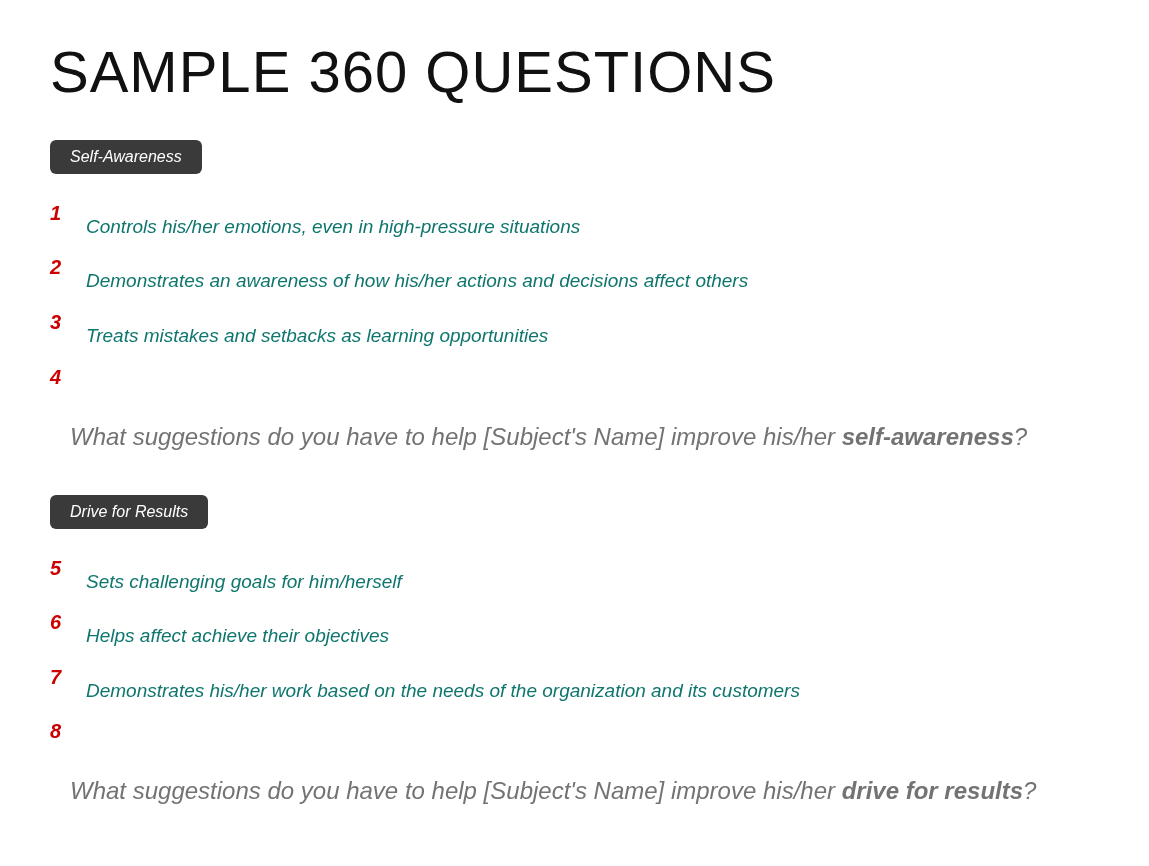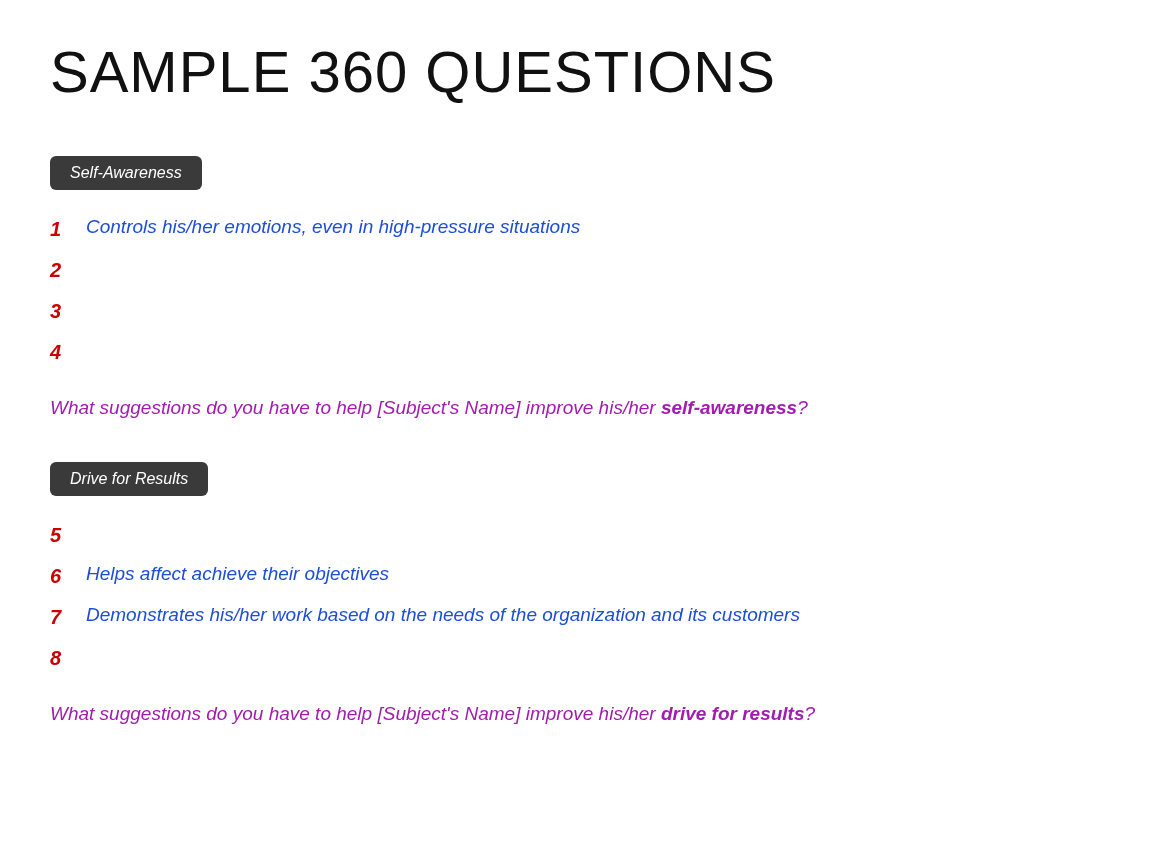--- a/index.html
+++ b/index.html
@@ -14,21 +14,21 @@
       padding: 40px 50px;
       max-width: 1149px;
       min-height: 866px;
     }
 
     .page-title {
       font-size: 58px;
       font-weight: 300;
       color: #111111;
       letter-spacing: 1px;
-      margin-bottom: 52px;
+      margin-bottom: 36px;
       line-height: 1.1;
     }
 
     .category-badge {
       display: inline-block;
       background-color: #3a3a3a;
       color: #ffffff;
       font-size: 16px;
       font-weight: 400;
       padding: 8px 20px;
@@ -52,29 +52,31 @@
 
     .question-number {
       color: #cc0000;
       font-size: 20px;
       font-weight: 600;
       min-width: 36px;
       padding-top: 1px;
     }
 
     .question-text {
-      color: #1d4ed8;
+      color: #0f766e;
       font-size: 19px;
+      margin-top: 16px;
     }
 
     .suggestion-text {
-      font-size: 19px;
-      color: #a21caf;
+      font-size: 24px;
+      color: #737373;
       margin-bottom: 40px;
       line-height: 1.5;
+      margin-left: 20px;
     }
 
     .suggestion-text strong {
       font-weight: 700;
     }
 
     .section {
       margin-bottom: 8px;
       font-style: italic;
     }
@@ -85,31 +87,34 @@
 <h1 class="page-title">SAMPLE 360 QUESTIONS</h1>
 
 <div id="sections-container">
     <div class="section"><div class="category-badge">Self-Awareness</div><ul class="question-list">
         <li>
           <span class="question-number">1</span>
           <span class="question-text">Controls his/her emotions, even in high-pressure situations</span>
         </li>
         <li>
           <span class="question-number">2</span>
+          <span class="question-text">Demonstrates an awareness of how his/her actions and decisions affect others</span>
         </li>
         <li>
           <span class="question-number">3</span>
+          <span class="question-text">Treats mistakes and setbacks as learning opportunities</span>
         </li>
         <li>
           <span class="question-number">4</span>
         </li>
       </ul><p class="suggestion-text">What suggestions do you have to help [Subject's Name] improve his/her <strong>self-awareness</strong>?</p></div>
     <div class="section"><div class="category-badge">Drive for Results</div><ul class="question-list">
         <li>
           <span class="question-number">5</span>
+          <span class="question-text">Sets challenging goals for him/herself</span>
         </li>
         <li>
           <span class="question-number">6</span>
           <span class="question-text">Helps affect achieve their objectives</span>
         </li>
         <li>
           <span class="question-number">7</span>
           <span class="question-text">Demonstrates his/her work based on the needs of the organization and its customers</span>
         </li>
         <li>

